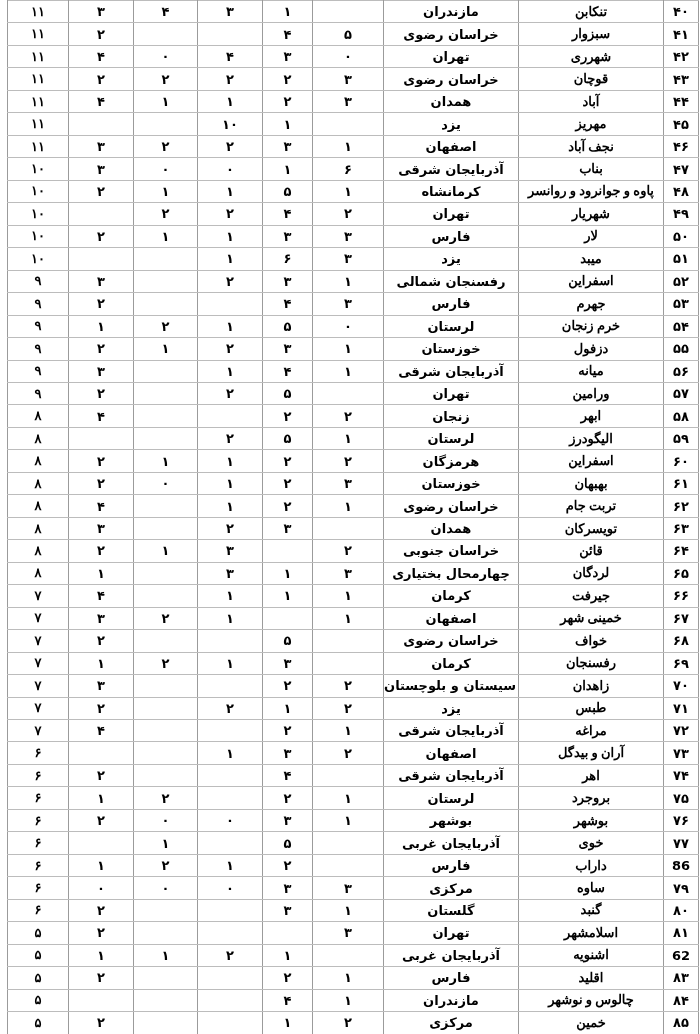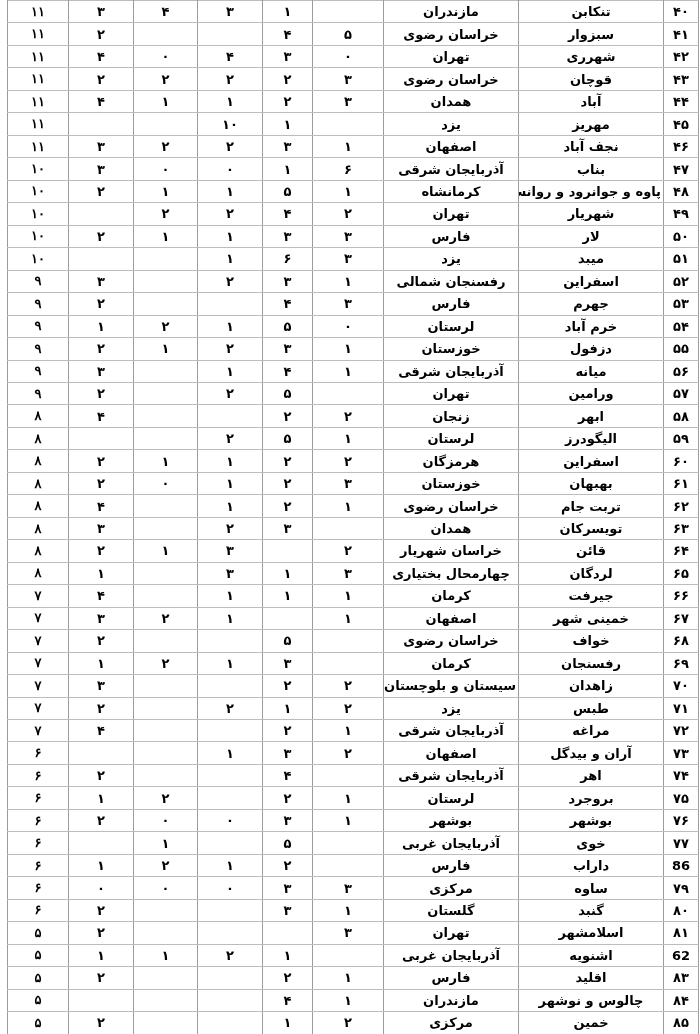--- a/index.html
+++ b/index.html
@@ -35,21 +35,21 @@
     padding: 0 2px;
     text-align: center;
     vertical-align: middle;
     color: #000000;
     font-weight: bold;
     white-space: nowrap;
     overflow: hidden;
     font-size: 13px;
   }
   td.col-num   { font-size: 12px; }
-  td.col-city  { font-size: 12px; }
+  td.col-city  { font-size: 12px; font-family: Liberation Serif, serif; }
   td.col-prov  { font-size: 12px; }
   td.col-val   { font-size: 13px; }
   td.col-total { font-size: 14.5px; font-family: Liberation Serif, serif; }
   td.long-name { font-size: 10.5px; letter-spacing: -0.2px; }
 </style>
 </head>
 <body>
 
 <div class="page">
   <table class="city-table" dir="rtl">
@@ -214,21 +214,21 @@
           <td class="col-prov">فارس</td>
           <td class="col-val">۳</td>
           <td class="col-val">۴</td>
           <td class="col-val"></td>
           <td class="col-val"></td>
           <td class="col-val">۲</td>
           <td class="col-total">۹</td>
         </tr>
         <tr>
           <td class="col-num">۵۴</td>
-          <td class="col-city">خرم آباد</td>
+          <td class="col-city">خرم زنجان</td>
           <td class="col-prov">لرستان</td>
           <td class="col-val">۰</td>
           <td class="col-val">۵</td>
           <td class="col-val">۱</td>
           <td class="col-val">۲</td>
           <td class="col-val">۱</td>
           <td class="col-total">۹</td>
         </tr>
         <tr>
           <td class="col-num">۵۵</td>
@@ -325,21 +325,21 @@
           <td class="col-val"></td>
           <td class="col-val">۳</td>
           <td class="col-val">۲</td>
           <td class="col-val"></td>
           <td class="col-val">۳</td>
           <td class="col-total">۸</td>
         </tr>
         <tr>
           <td class="col-num">۶۴</td>
           <td class="col-city">قائن</td>
-          <td class="col-prov">خراسان شهریار</td>
+          <td class="col-prov">خراسان جنوبی</td>
           <td class="col-val">۲</td>
           <td class="col-val"></td>
           <td class="col-val">۳</td>
           <td class="col-val">۱</td>
           <td class="col-val">۲</td>
           <td class="col-total">۸</td>
         </tr>
         <tr>
           <td class="col-num">۶۵</td>
           <td class="col-city">لردگان</td>

